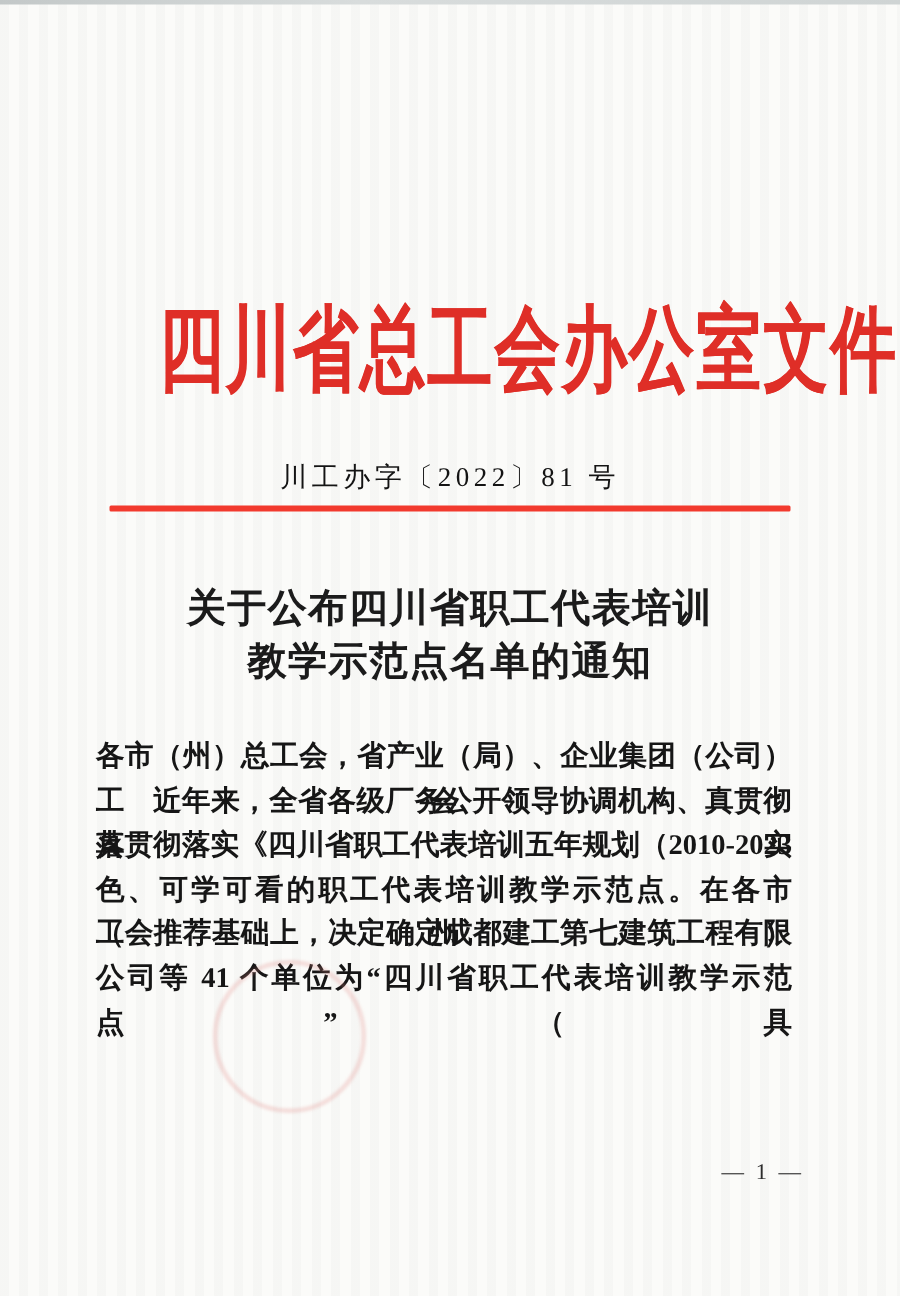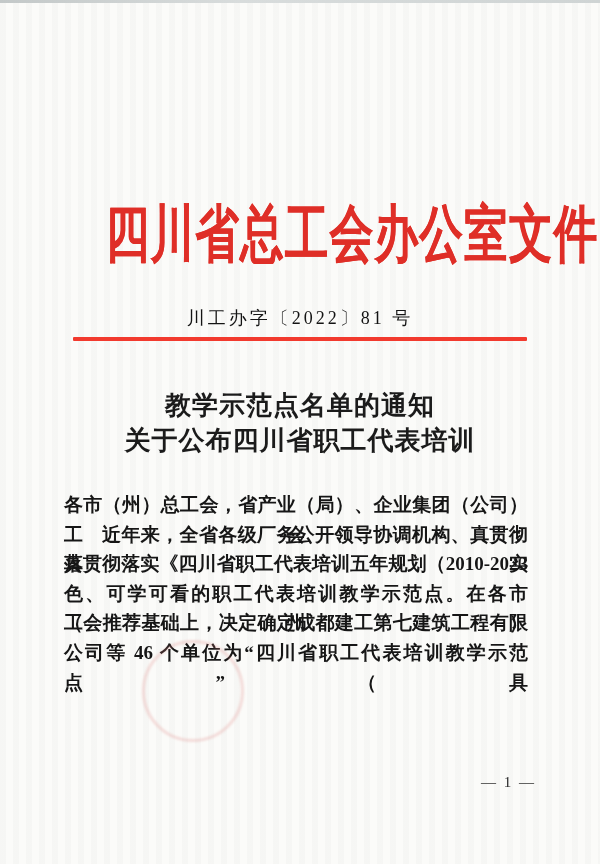--- a/index.html
+++ b/index.html
@@ -96,29 +96,29 @@
 
   <div class="letterhead">
     <span class="letterhead-inner">四川省总工会办公室文件</span>
   </div>
 
   <div class="doc-number">川工办字〔2022〕81 号</div>
 
   <div class="red-rule"></div>
 
   <div class="doc-title">
+    <div>关于公布四川省职工代表培训</div>
     <div>教学示范点名单的通知</div>
-    <div>关于公布四川省职工代表培训</div>
   </div>
 
   <div class="body-text">
     <div class="body-line">各市（州）总工会，省产业（局）、企业集团（公司）工会：</div>
     <div class="body-line indent">近年来，全省各级厂务公开领导协调机构、真贯彻落实</div>
     <div class="body-line">真贯彻落实《四川省职工代表培训五年规划（2010-2023</div>
     <div class="body-line">色、可学可看的职工代表培训教学示范点。在各市（州）</div>
     <div class="body-line">工会推荐基础上，决定确定成都建工第七建筑工程有限</div>
-    <div class="body-line">公司等 46 个单位为“四川省职工代表培训教学示范点”（具</div>
+    <div class="body-line">公司等 41 个单位为“四川省职工代表培训教学示范点”（具</div>
   </div>
 
   <div class="stamp-bleed"></div>
 
   <div class="page-number">— 1 —</div>
 </div>
 
 </body></html>

